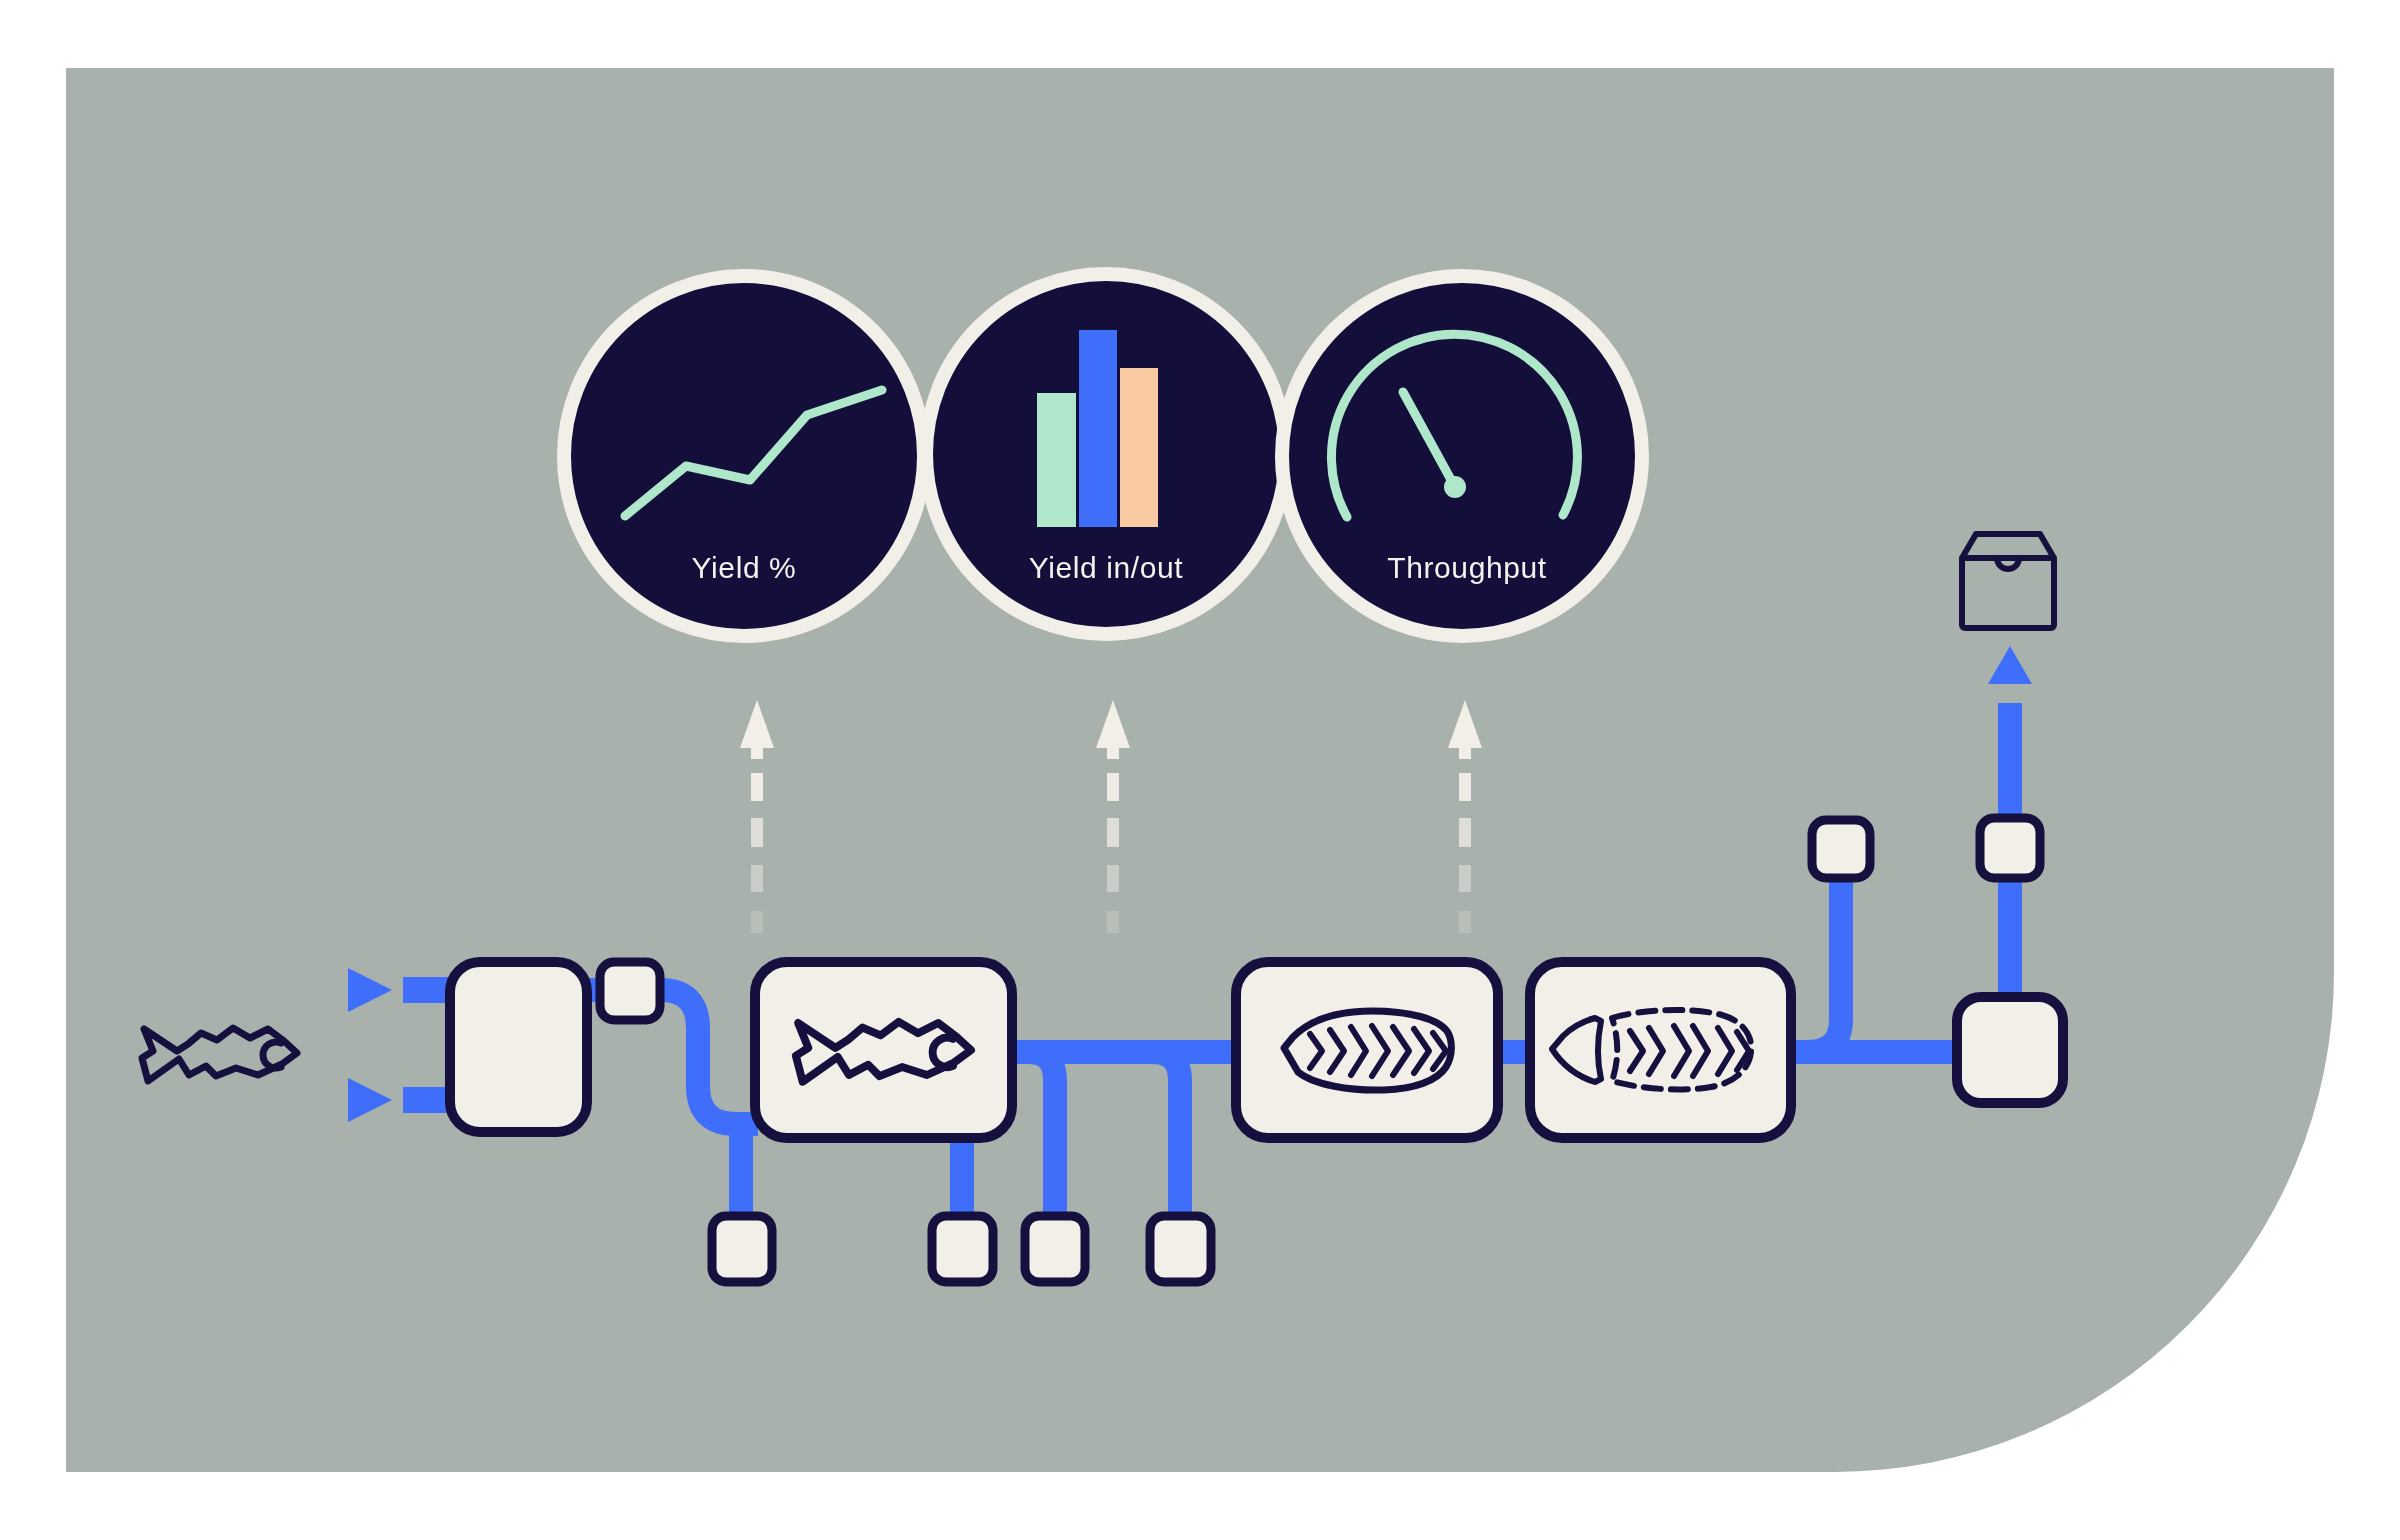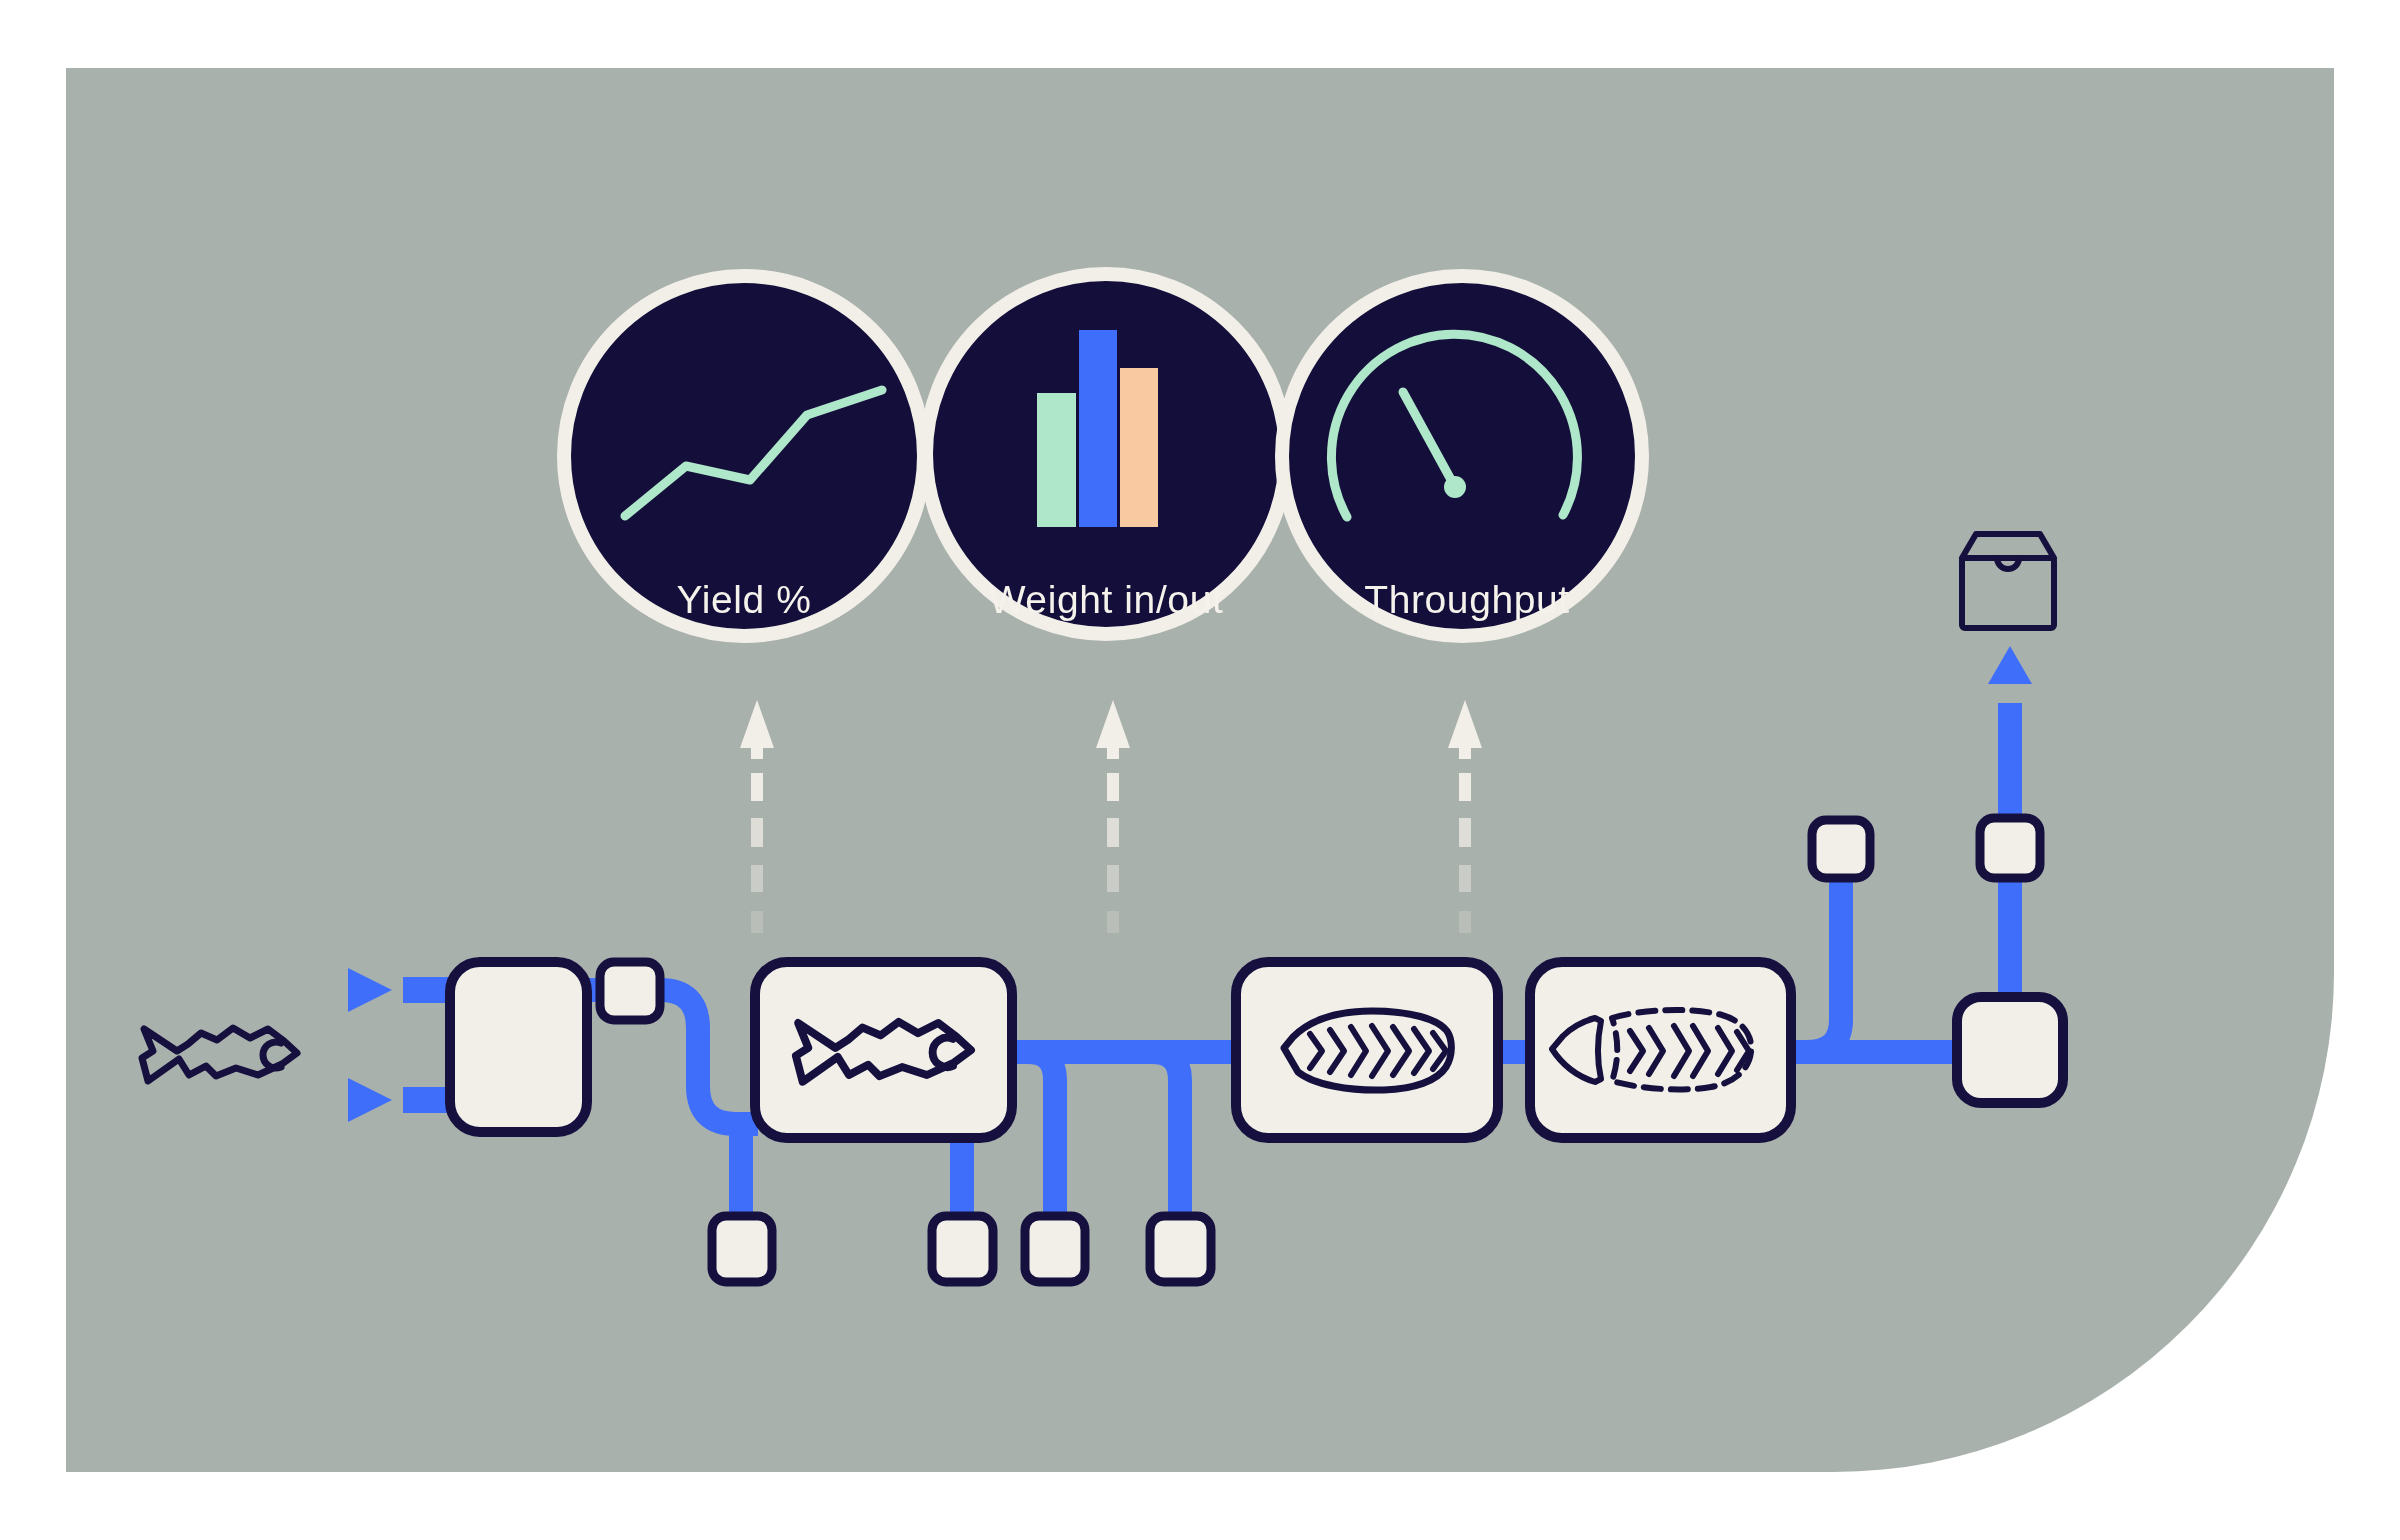--- a/index.html
+++ b/index.html
@@ -1,22 +1,22 @@
 <!DOCTYPE html>
 <html style="--background: #ffffff; --panel: #a9b1ac; --navy: #15103e; --navy_fill: #140f3a; --cream: #f2efe8; --blue: #3f6efa; --mint: #aee7c9; --peach: #f9c9a2; --label: #f5f2ec;"><head>
 <meta charset="utf-8">
 <style>
   html,body{margin:0;padding:0;background:#ffffff;}
   .canvas{position:relative;width:2400px;height:1540px;background:var(--background);overflow:hidden;
           font-family:"Liberation Sans",sans-serif;}
   .panel{position:absolute;left:66px;top:68px;width:2268px;height:1404px;
          background:var(--panel);border-radius:0 0 500px 0;}
   .diagram{position:absolute;left:0;top:0;}
-  .metric-label{position:absolute;transform:translateX(-50%);font-size:39px;line-height:36px;
-                color:var(--label);letter-spacing:0.6px;white-space:nowrap;margin-top:32px;}
+  .metric-label{position:absolute;transform:translateX(-50%);font-size:30px;line-height:36px;
+                color:var(--label);letter-spacing:0.6px;white-space:nowrap;}
   
   .pipe{fill:none;stroke:var(--blue);stroke-width:24;}
   .pipe-thick{fill:none;stroke:var(--blue);stroke-width:26;}
   .blue-fill{fill:var(--blue);}
   .box{fill:var(--cream);stroke:var(--navy);stroke-width:10;}
   .sq{fill:var(--cream);stroke:var(--navy);stroke-width:9;}
   .ring{fill:var(--navy_fill);stroke:var(--cream);stroke-width:14;}
   .outline{fill:none;stroke:var(--navy);stroke-width:7;stroke-linejoin:round;stroke-linecap:round;}
   .outline-thin{fill:none;stroke:var(--navy);stroke-width:6;stroke-linejoin:round;stroke-linecap:round;}
   .mint-line{fill:none;stroke:var(--mint);stroke-width:9;stroke-linecap:round;stroke-linejoin:round;}
@@ -160,15 +160,15 @@
       <circle class="ring" cx="1462" cy="456" r="180"></circle>
       <g>
         <path class="mint-line" d="M 1347 517 A 123 123 0 1 1 1563 515"></path>
         <line class="mint-line" x1="1455" y1="487" x2="1403" y2="392" stroke-width="7"></line>
         <circle class="mint-fill" cx="1455" cy="487" r="11"></circle>
       </g>
     </g>
   </svg>
 
   <div class="metric-label" style="left:744px;top:550px">Yield %</div>
-  <div class="metric-label" style="left:1106px;top:550px">Weight in/out</div>
+  <div class="metric-label" style="left:1106px;top:550px">Yield in/out</div>
   <div class="metric-label" style="left:1467px;top:550px">Throughput</div>
 </div>
 
 </body></html>

